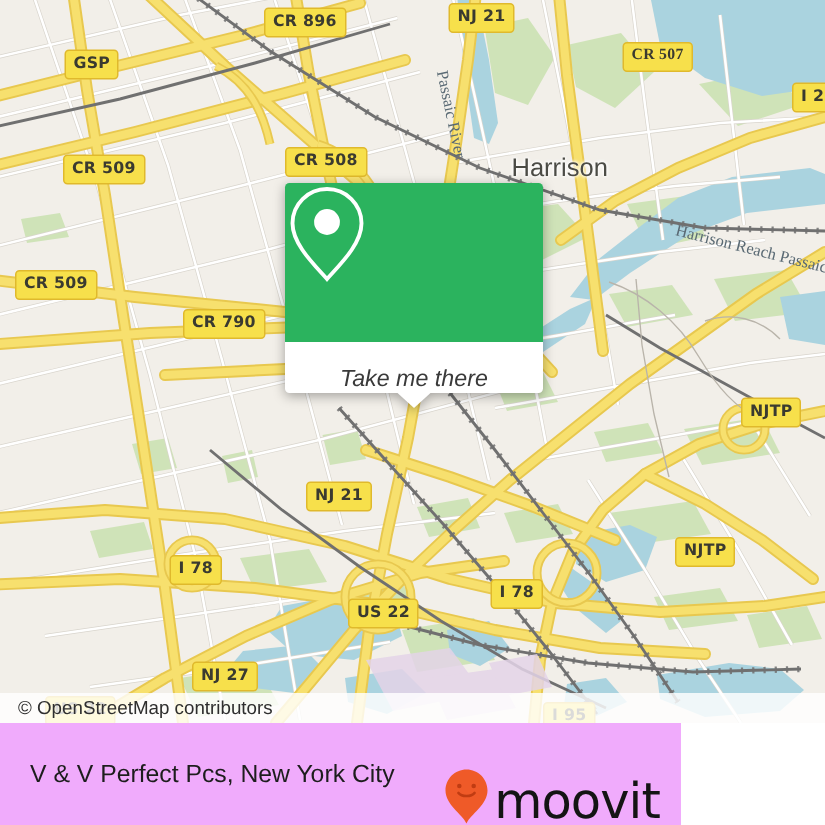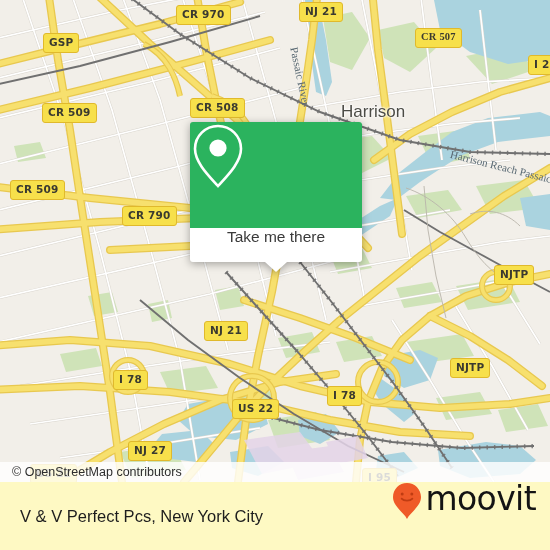--- a/index.html
+++ b/index.html
@@ -72,52 +72,52 @@
   .popup-head {
     height: 106px;
     background: #2bb35e;
     border-radius: 3px 3px 0 0;
     display: flex; align-items: center; justify-content: center;
   }
   .popup-foot {
     height: 34px;
     background: #ffffff;
     border-radius: 0 0 3px 3px;
-    display: flex; align-items: flex-start; justify-content: center;
+    display: flex; align-items: flex-end; justify-content: center; font-style: italic;
   }
   .popup-foot span {
     font-size: 15.5px;
     color: #3a3a3a;
     font-family: "Liberation Sans", sans-serif;
   }
   .popup-tail {
     position: absolute; left: 50%; transform: translateX(-50%);
     top: 140px;
     width: 0; height: 0;
     border-left: 11px solid transparent;
     border-right: 11px solid transparent;
     border-top: 10px solid #ffffff;
   }
 
   
   .footer {
-    position: absolute; left: 0; top: 482px; width: 550px; height: 68px;
-    background: #fef9c3;
+    position: absolute; left: 0; top: 482px; width: 454px; height: 68px;
+    background: #f0abfc;
     overflow: hidden;
   }
   .footer-title {
     position: absolute; left: 20px; top: 0; height: 68px;
     display: flex; align-items: center;
     font-size: 16.5px; color: #1d1d1d;
     font-family: "Liberation Sans", sans-serif;
     white-space: nowrap;
   }
   .brand {
     position: absolute; right: 14px; top: 0; height: 68px;
-    display: flex; align-items: flex-start; gap: 3px;
+    display: flex; align-items: flex-end; gap: 3px;
   }
   .brand-text {
     font-family: "DejaVu Sans", sans-serif;
     font-size: 33px;
     font-weight: 500;
     color: #141414;
     letter-spacing: -0.6px;
     line-height: 1;
   }
 </style>
@@ -343,21 +343,21 @@
         <path d="M286 452 L330 446 L344 472 L298 480 Z"></path>
         <path d="M326 442 L358 436 L368 458 L336 464 Z"></path>
       </g>
     </svg>
 
     <div class="place-label" style="left:341px; top:102px;">Harrison</div>
 
     <div class="river-label" style="left:300px; top:46px; transform:rotate(78deg); transform-origin:left top;">Passaic River</div>
     <div class="river-label" style="left:452px; top:148px; transform:rotate(14deg); transform-origin:left top;">Harrison Reach Passaic R</div>
 
-    <div class="shield" style="left:176px; top:5px;">CR 970</div>
+    <div class="shield" style="left:176px; top:5px;">CR 896</div>
     <div class="shield" style="left:299px; top:2px;">NJ 21</div>
     <div class="shield" style="left:415px; top:28px;font-family:Liberation Serif, serif;">CR 507</div>
     <div class="shield" style="left:43px;  top:33px;">GSP</div>
     <div class="shield" style="left:528px; top:55px;">I 28</div>
     <div class="shield" style="left:42px; top:103px;">CR 509</div>
     <div class="shield" style="left:154px; top:98px;margin-left:36px;">CR 508</div>
     <div class="shield" style="left:10px; top:180px;">CR 509</div>
     <div class="shield" style="left:122px; top:206px;">CR 790</div>
     <div class="shield" style="left:494px; top:265px;">NJTP</div>
     <div class="shield" style="left:204px; top:321px;">NJ 21</div>

